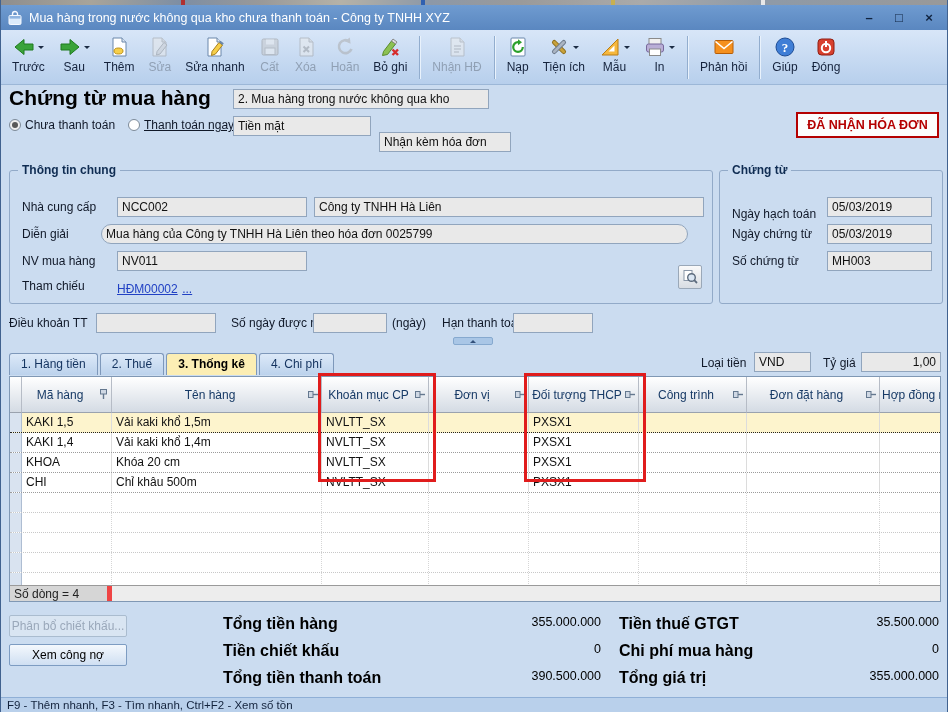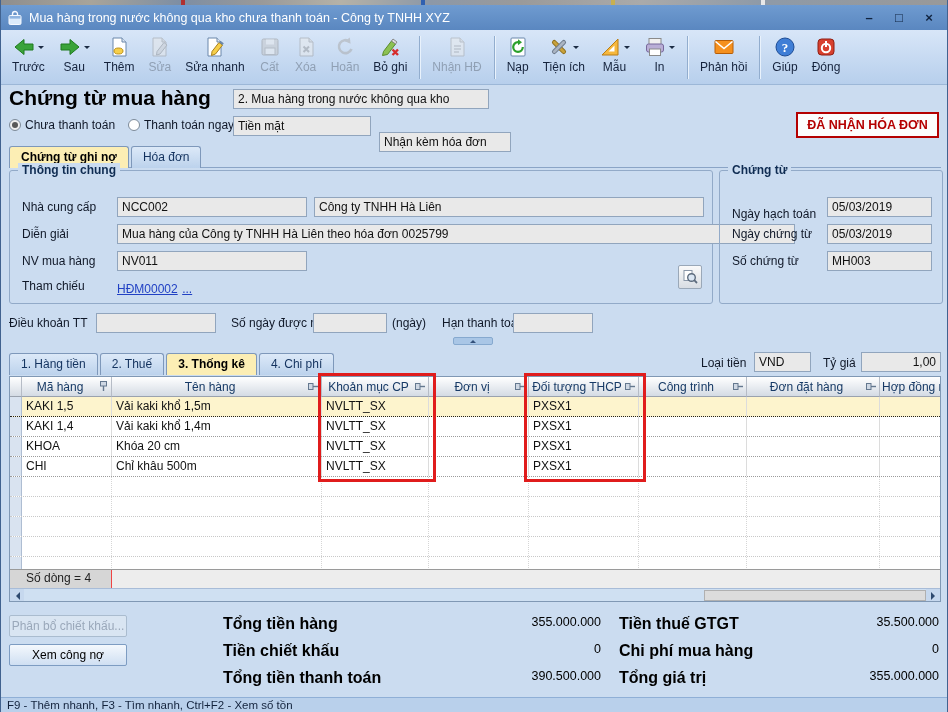--- a/index.html
+++ b/index.html
@@ -47,33 +47,33 @@
   .gb-title{position:absolute;top:-8px;left:8px;background:#cbdcf0;padding:0 4px;font-weight:bold;font-size:12px;color:#0f2c52;white-space:nowrap;}
   .link{color:#2141c4;text-decoration:underline;font-size:12px;}
   .mag-btn{position:absolute;left:668px;top:94px;width:24px;height:24px;background:linear-gradient(#fafafa,#d8dde3);
     border:1px solid #9aa8b8;border-radius:2px;display:flex;align-items:center;justify-content:center;box-sizing:border-box;}
   .collapse{position:absolute;left:452px;top:337px;width:40px;height:8px;background:#a9c6e6;border:1px solid #86a9cf;
     border-radius:2px;display:flex;align-items:center;justify-content:center;box-sizing:border-box;}
   .collapse i{width:0;height:0;border:3px solid transparent;border-bottom-color:#33507a;margin-top:-3px;}
   
   .grid{position:absolute;left:8px;top:376px;width:932px;height:226px;background:#fff;
     border:1px solid #8098b4;box-sizing:border-box;overflow:hidden;display:flex;flex-direction:column;}
-  .g-head{display:flex;height:20px;flex:none;border-radius:6px;}
+  .g-head{display:flex;height:36px;flex:none;border-radius:6px;}
   .g-hcell{background:linear-gradient(#ffffff,#d4dbe4);border-right:1px solid #b6bcc6;border-bottom:1px solid #9aa2ae;
     color:#173a66;font-size:12px;display:flex;align-items:center;overflow:hidden;white-space:nowrap;flex:none;box-sizing:border-box;}
   .g-htext{flex:1;text-align:center;padding:0 2px;}
   .g-body{height:172px;overflow:hidden;flex:none;}
   .g-row{display:flex;height:20px;border-bottom:1px dotted #9b9b9b;box-sizing:border-box;}
   .g-row.selected{background:#fdf4cd;border-bottom:1px dotted #222;}
   .g-row.empty{border-bottom:1px dotted #c8c8c8;}
   .g-cell{border-right:1px solid #dcdcdc;font-size:12px;padding:2px 4px;white-space:nowrap;overflow:hidden;flex:none;box-sizing:border-box;color:#111;}
   .g-row.empty .g-cell{border-right:1px dotted #d6d6d6;}
   .g-sel{width:12px;flex:none;background:#d9e3f0;border-right:1px solid #aebdd2;box-sizing:border-box;}
   .count-bar{display:flex;height:18px;border-top:1px solid #9a9a9a;background:#ededed;font-size:12px;flex:none;align-items:center;}
-  .count-cell{width:102px;height:100%;background:#d6d6d6;border-right:1px solid #ef4444;padding:1px 16px;box-sizing:border-box;color:#222;}
+  .count-cell{width:102px;height:100%;background:#d6d6d6;border-right:5px solid #ef4444;padding:1px 4px;box-sizing:border-box;color:#222;}
   .g-scroll{height:14px;background:#cfe0f2;border-top:1px solid #a8bcd8;position:relative;flex:none;}
   .sb-btn{position:absolute;top:0;width:14px;height:13px;background:#c6d8ee;display:flex;align-items:center;justify-content:center;}
   .sb-left{left:0;} .sb-right{right:0;}
   .tri-l{width:0;height:0;border:4px solid transparent;border-right-color:#2e4a70;margin-left:-3px;}
   .tri-r{width:0;height:0;border:4px solid transparent;border-left-color:#2e4a70;margin-right:-3px;}
   .sb-thumb{position:absolute;left:694px;top:1px;width:222px;height:11px;background:#dcdcdc;border:1px solid #b0b0b0;box-sizing:border-box;}
   .anno{position:absolute;border:3px solid #e01c1c;pointer-events:none;z-index:5;}
   
   .btn{position:absolute;width:118px;height:22px;font-size:12px;border:1px solid #7d9cc2;
     background:linear-gradient(#f4f8fd,#cfdff2);text-align:center;line-height:20px;border-radius:2px;color:#000;box-sizing:border-box;}
@@ -315,40 +315,36 @@
         <div>Đóng</div>
       </div>
     </div>
 
   <div class="heading">Chứng từ mua hàng</div>
   <div class="field" style="left:232px;top:89px;width:256px;">2. Mua hàng trong nước không qua kho</div>
   <div class="radio sel" style="left:8px;top:118px;">
     <span class="rdot"></span>
     <span>Chưa thanh toán</span>
   </div>
-  <div class="radio" style="left:127px;top:118px;">
+  <div class="radio" style="left:127px;top:118px;text-decoration:underline;">
     <span class="rdot"></span>
     <span>Thanh toán ngay</span>
   </div>
   <div class="field" style="left:232px;top:116px;width:138px;">Tiền mặt</div>
   <div class="field" style="left:378px;top:116px;width:132px;margin-top:16px;">Nhận kèm hóa đơn</div>
   <div class="badge">ĐÃ NHẬN HÓA ĐƠN</div>
 
-  <div class="tabs underlined" style="left:8px;top:144px;width:932px;">
-    <div class="tab active">Chứng từ ghi nợ</div>
-    <div class="tab">Hóa đơn</div>
-  </div>
 
   <div class="gb" style="left:8px;top:170px;width:702px;height:132px;">
     <div class="gb-title">Thông tin chung</div>
     <div class="lbl" style="left:12px;top:29px;">Nhà cung cấp</div>
     <div class="field" style="left:107px;top:26px;width:190px;">NCC002</div>
     <div class="field" style="left:304px;top:26px;width:390px;">Công ty TNHH Hà Liên</div>
     <div class="lbl" style="left:12px;top:56px;">Diễn giải</div>
-    <div class="field" style="left:107px;top:53px;width:678px;">Mua hàng của Công ty TNHH Hà Liên theo hóa đơn 0025799</div>
+    <div class="field" style="left:91px;top:53px;width:587px;border-radius:10px;">Mua hàng của Công ty TNHH Hà Liên theo hóa đơn 0025799</div>
     <div class="lbl" style="left:12px;top:83px;">NV mua hàng</div>
     <div class="field" style="left:107px;top:80px;width:190px;">NV011</div>
     <div class="lbl" style="left:12px;top:108px;">Tham chiếu</div>
     <div style="position:absolute;left:107px;top:108px;white-space:nowrap;">
       <a class="link">HĐM00002</a>
       <a class="link">...</a>
     </div>
     <div class="mag-btn">
       <span style="display:flex;">
         <svg width="16" height="16" viewBox="0 0 16 16">

